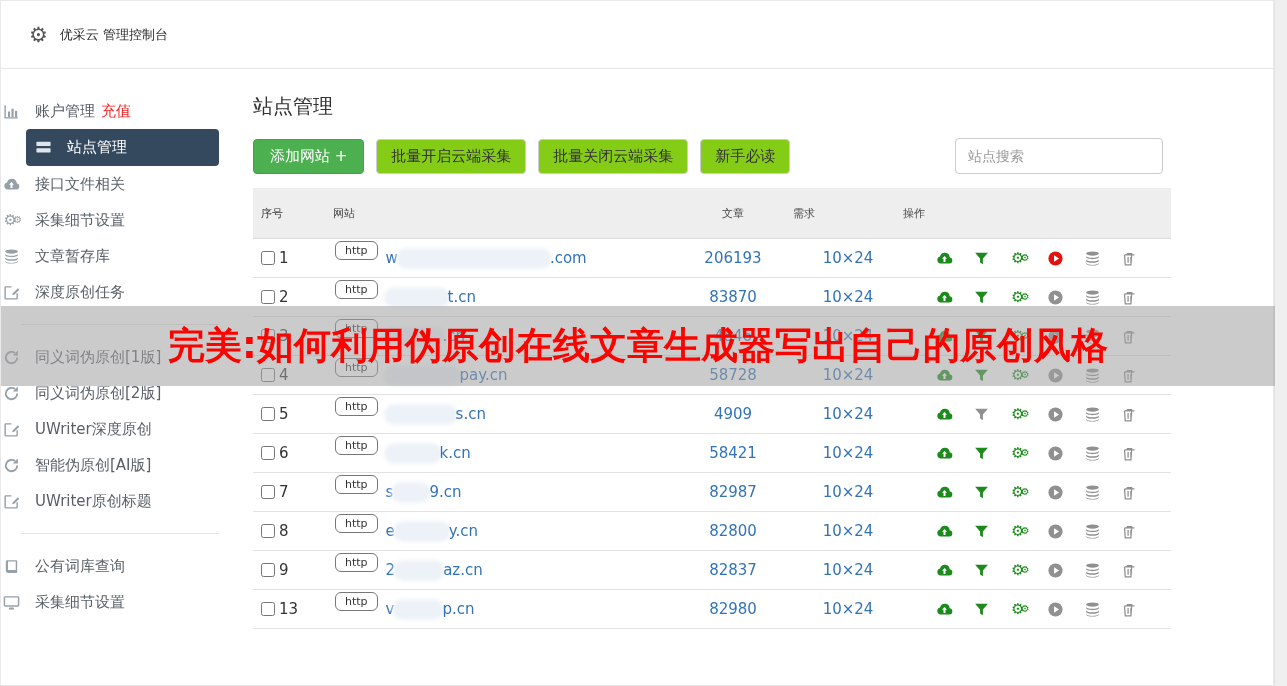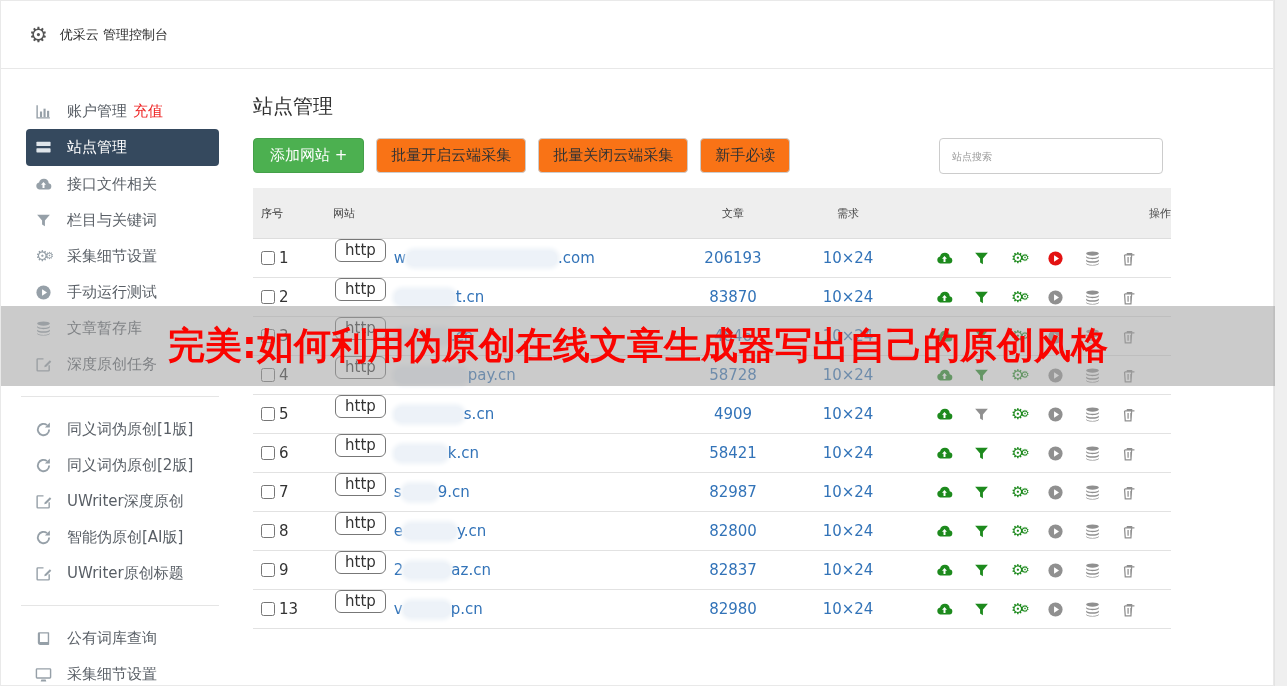--- a/index.html
+++ b/index.html
@@ -12,41 +12,41 @@
 
   
   .app-header { height:68px; display:flex; align-items:center; padding-left:28px;
     border-bottom:1px solid #e8e8e8; background:#fff; }
   .app-header .gear { font-size:21px; color:#555; margin-right:12px; }
   .app-header .title { font-size:13px; color:#2b2b2b; }
 
   
   .body-wrap { display:flex; height:618px; }
   .sidebar { width:238px; padding-top:24px; flex-shrink:0; }
-  .nav-item { height:36px; display:flex; align-items:center; padding-left:32px;
+  .nav-item { height:36px; display:flex; align-items:center; 
     color:#595f66; font-size:15px; cursor:pointer; }
   .nav-item .nv-icon { width:20px; margin-right:14px; color:#96a0a8; font-size:15px;
     display:inline-flex; justify-content:center; align-items:center; flex-shrink:0; }
   .nav-item .badge { color:#ee2222; margin-left:6px; }
   .nav-item.active { background:#35495e; color:#fff; margin:0 20px 0 25px; padding-left:7px;
     border-radius:4px; height:37px; }
   .nav-item.active .nv-icon { color:#dfe5ea; }
   .nav-divider { height:1px; background:#e5e5e5; margin:14px 20px; }
 
   
   .main { flex:1; padding:24px 0 0 14px; }
   .page-title { font-size:20px; color:#333; margin-bottom:18px; }
-  .toolbar-row1 { display:flex; }
+  .toolbar-row1 { display:flex; align-items:center; }
   .btn { border-radius:4px; font-size:15px; cursor:pointer; font-family:inherit; }
   .btn-green { background:#4cb050; color:#fff; border:1px solid #44a049;
     height:35px; padding:0 16px; margin-right:12px; }
-  .btn-outline { background:#f97316; border:1px solid #ccc; color:#333;
+  .btn-outline { background:#84cc16; border:1px solid #ccc; color:#333;
     height:35px; padding:0 14px; margin-right:12px; }
-  .search-input { margin-left:auto; margin-right:110px; width:224px; height:36px;
-    border:1px solid #ccc; border-radius:4px; padding:0 12px; font-size:10px;
+  .search-input { margin-left:auto; margin-right:110px; width:208px; height:36px;
+    border:1px solid #ccc; border-radius:4px; padding:0 12px; font-size:14px;
     color:#8b5cf6; font-family:inherit; }
   .search-input::placeholder { color:#999; }
 
   .toolbar-row2 { display:flex; align-items:center; margin-top:12px; }
   .group-select { width:90px; height:28px; border:1px solid #888; border-radius:6px;
     font-size:14px; color:#333; padding:0 4px 0 8px; font-family:inherit; background:#fff; }
   .btn-blue { background:#54a8f0; color:#fff; border:none; height:27px;
     padding:0 13px; font-size:14px; border-radius:3px; margin-left:12px; }
 
   
@@ -56,24 +56,24 @@
   .t-row { display:flex; height:39px; align-items:center; border-bottom:1px solid #e2e2e2;
     font-size:15px; }
   .c1 { width:80px; padding-left:8px; display:flex; align-items:center; color:#333; }
   .c1 input { margin-right:4px; width:14px; height:14px; }
   .c2 { width:340px; display:flex; align-items:center; }
   .c3 { width:120px; text-align:center; color:#3273b8; }
   .c4 { width:110px; text-align:center; color:#3273b8; }
   .c5 { width:268px; display:flex; justify-content:center; align-items:center; gap:19px; }
   .th-c2 { width:340px; }
   .th-c3 { width:120px; text-align:center; }
-  .th-c4 { width:110px; text-align:center; }
-  .th-c5 { width:268px; text-align:right; }
-
-  .http-pill { border:1px solid #777; border-radius:6px; font-size:15px; color:#333;
+  .th-c4 { width:110px; }
+  .th-c5 { width:268px; text-align:left; }
+
+  .http-pill { border:1px solid #777; border-radius:6px; font-size:11px; color:#333;
     padding:3px 9px; margin:0 8px 16px 2px; background:#fff; line-height:1; }
   .domain { color:#3273b8; display:flex; align-items:center; }
   .censor { display:inline-block; height:15px; background:#edf2f8; border-radius:7px;
     box-shadow:0 0 4px 3px #eef3f8; margin:0 1px; }
 
   .op-icon { display:inline-flex; width:18px; height:18px; align-items:center;
     justify-content:center; cursor:pointer; }
   .ic-green { color:#1d8a1d; }
   .ic-gray { color:#909090; }
   .ic-red { color:#e31212; }
@@ -167,38 +167,22 @@
       </div>
       <div class="nav-item">
         <span class="nv-icon">
             <svg class="sym">
               <use href="#s-cloudup"></use>
             </svg>
           </span>
         <span>接口文件相关</span>
       </div>
       <div class="nav-item">
-        <span class="nv-icon">
-            <svg class="sym">
-              <use href="#s-funnel"></use>
-            </svg>
-          </span>
-        <span>栏目与关键词</span>
-      </div>
-      <div class="nav-item">
         <span class="nv-icon gears-glyph">⚙<span class="g2">⚙</span></span>
         <span>采集细节设置</span>
-      </div>
-      <div class="nav-item">
-        <span class="nv-icon">
-            <svg class="sym">
-              <use href="#s-play"></use>
-            </svg>
-          </span>
-        <span>手动运行测试</span>
       </div>
       <div class="nav-item">
         <span class="nv-icon">
             <svg class="sym">
               <use href="#s-db"></use>
             </svg>
           </span>
         <span>文章暂存库</span>
       </div>
       <div class="nav-item">

